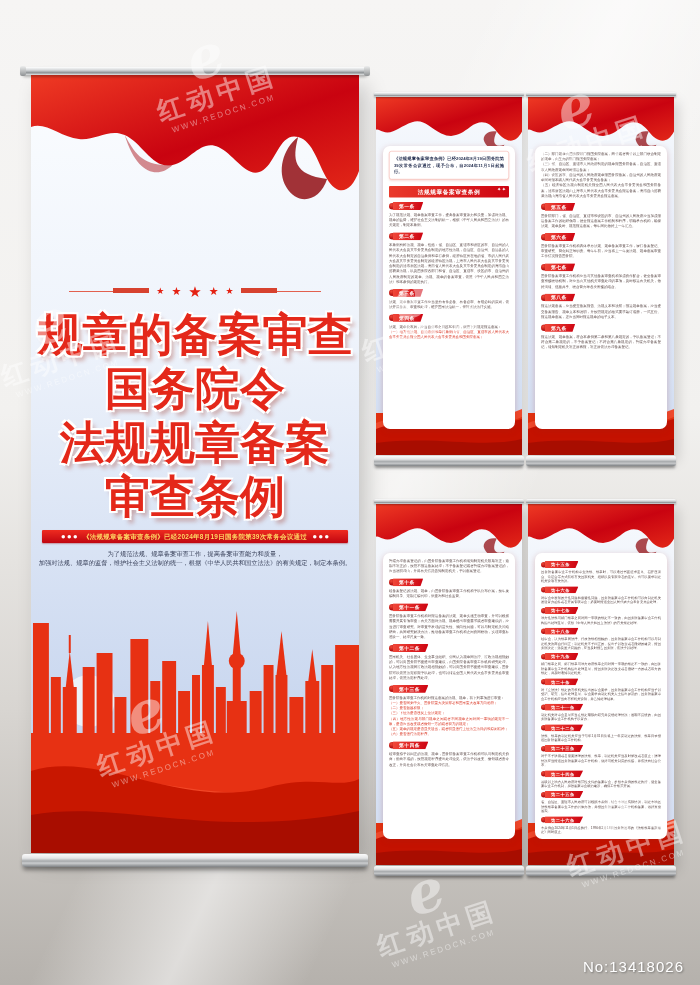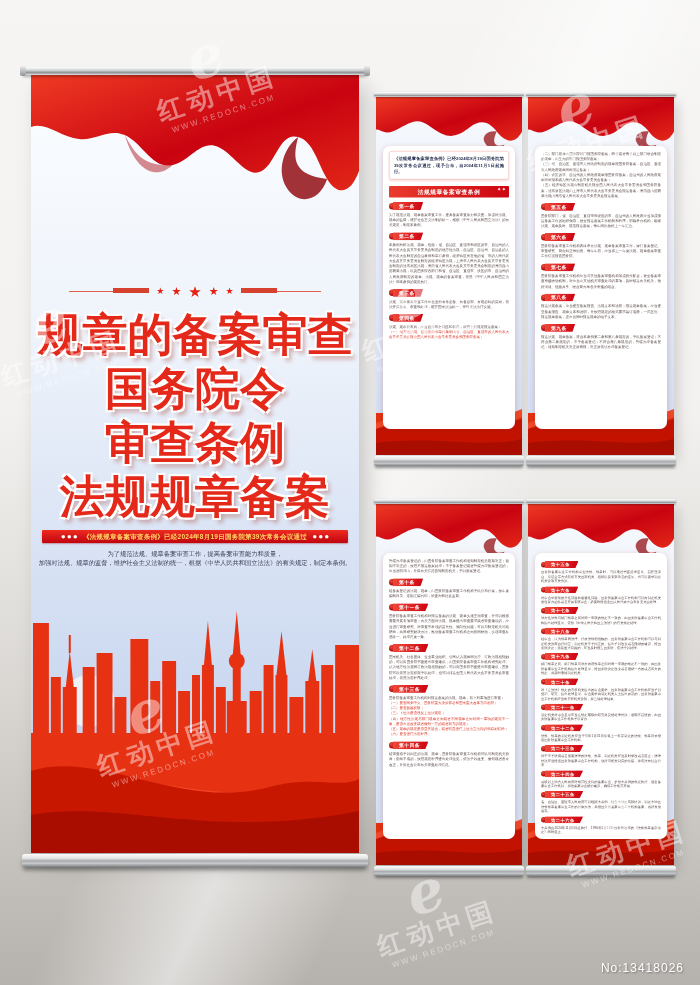--- a/index.html
+++ b/index.html
@@ -11,21 +11,21 @@
       linear-gradient(180deg,#f6f5f4 0%,#f2f1ef 42%,#d8d5d1 72%,#b5b1ac 100%);
   }
   .stage{position:absolute;inset:0;}
 
   
   .wm{position:absolute;z-index:50;transform:rotate(-18deg);text-align:center;
       color:rgba(255,255,255,.45);pointer-events:none;user-select:none;}
   .wm .wm-logo{display:block;font:italic 700 58px "DejaVu Serif","Liberation Serif",serif;line-height:.75;}
   .wm .wm-cn{display:block;font-size:26px;font-weight:700;letter-spacing:5px;line-height:1.2;}
   .wm .wm-en{display:block;font-size:8px;letter-spacing:2px;line-height:1.4;}
-  .photo-no{position:absolute;right:16px;bottom:10px;z-index:60;color:#fff;font-size:12px;
+  .photo-no{position:absolute;right:16px;bottom:10px;z-index:60;color:#fff;font-size:15px;
       letter-spacing:1px;text-shadow:1px 1px 2px rgba(0,0,0,.35);}
 
   
   .rail{position:absolute;left:0;right:0;top:0;height:8px;border-radius:4px;
       background:linear-gradient(180deg,#ffffff,#d2d5d7 40%,#8e9295 72%,#e4e6e7);
       box-shadow:0 2px 3px rgba(0,0,0,.28);z-index:5;}
   .rail::before,.rail::after{content:"";position:absolute;top:-1px;width:6px;height:10px;
       background:linear-gradient(180deg,#eceded,#8f9294);border-radius:2px;}
   .rail::before{left:-2px;} .rail::after{right:-2px;}
   .base{position:absolute;left:0;right:0;bottom:0;height:13px;border-radius:3px;
@@ -133,22 +133,22 @@
         <span class="star s2">★</span>
         <span class="star s3">★</span>
         <span class="star s4">★</span>
         <span class="star s5">★</span>
         <span class="dl right"></span>
       </div>
 
       <div class="main-title">
         <div>规章的备案审查</div>
         <div>国务院令</div>
+        <div>法规规章备案</div>
         <div>审查条例</div>
-        <div>法规规章备案</div>
       </div>
 
       <div class="mainsub">
         <div class="ribbon">
           <span class="dotgrp">
               <span class="dot"></span>
               <span class="dot"></span>
               <span class="dot"></span>
             </span>
           <span class="ribbon-text">《法规规章备案审查条例》已经2024年8月19日国务院第39次常务会议通过</span>

